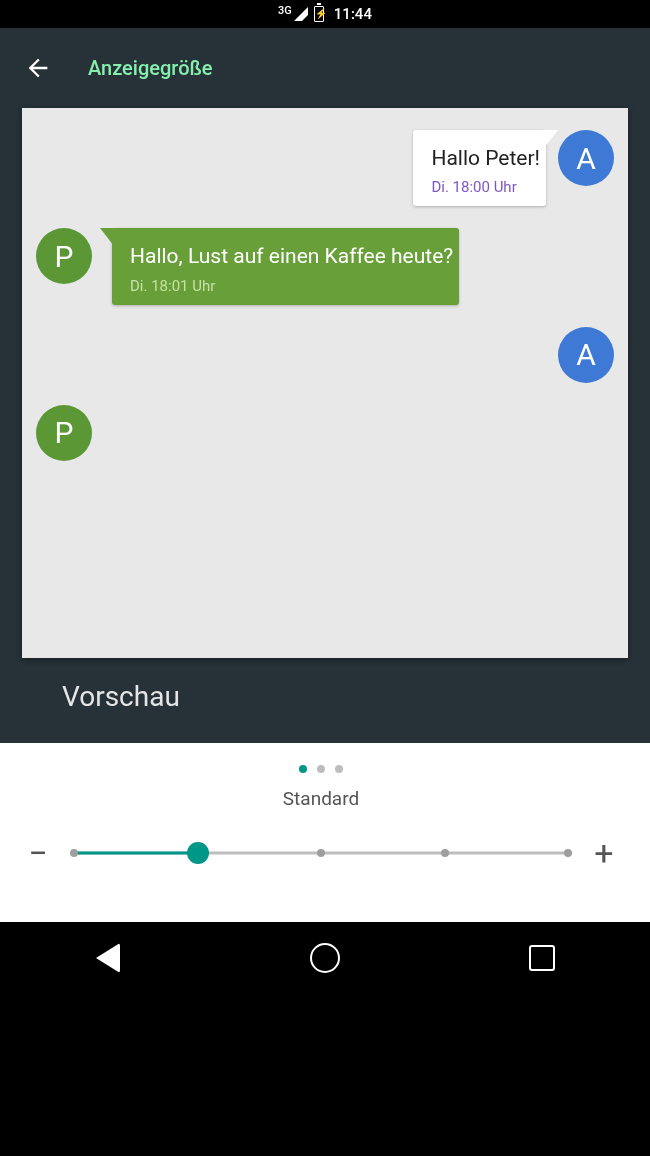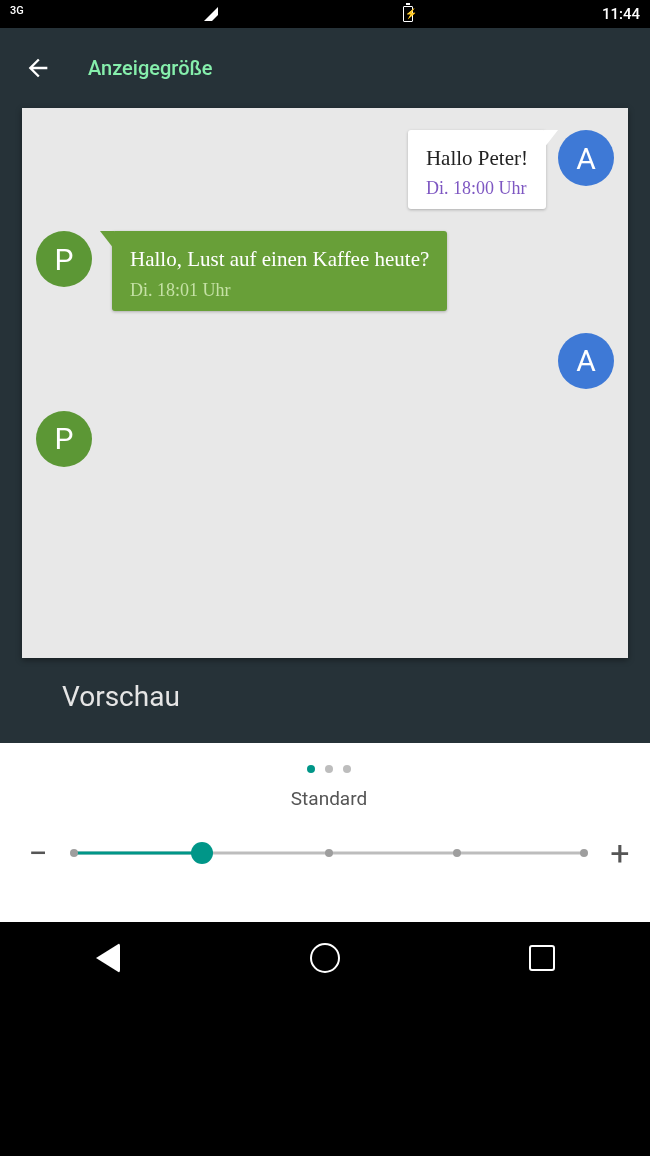--- a/index.html
+++ b/index.html
@@ -4,21 +4,21 @@
 <style>
   * { box-sizing: border-box; margin: 0; padding: 0; }
   html, body { width: 650px; height: 1156px; font-family: Roboto, "Helvetica Neue", Arial, sans-serif; background: #000; overflow: hidden; }
 
   
   .status-bar {
     height: 28px;
     background: #000;
     color: #fff;
     display: flex;
-    justify-content: space-between;
+    justify-content: center;
     align-items: center;
     padding: 0 10px;
     font-size: 15px;
     gap: 6px;
   }
   .status-bar .threeG { font-size: 11px; font-weight: 500; position: relative; top: -4px; margin-right: -4px;}
   .status-bar .signal {
     width: 0; height: 0;
     border-style: solid;
     border-width: 0 0 14px 14px;
@@ -76,31 +76,30 @@
 
   .avatar {
     width: 56px; height: 56px; border-radius: 50%;
     display: flex; align-items: center; justify-content: center;
     color: #fff; font-size: 30px; font-weight: 400; flex-shrink:0;
   }
   .avatar.blue  { background: #3e79d6; }
   .avatar.green { background: #5c9735; }
 
   .bubble {
-    padding: 14px 18px 10px 18px;
+    padding: 14px 6px 10px 18px;
     border-radius: 3px;
     box-shadow: 0 1px 3px rgba(0,0,0,0.25);
     max-width: 430px;
     position: relative;
-    font-family: Liberation Serif, serif;
   }
   .bubble.white { background: #fff; color: #222; margin-right: 12px; }
   .bubble.green { background: #689f38; color: #fff; margin-left: 20px; }
   .bubble .msg  { font-size: 21px; line-height: 1.35; }
-  .bubble .ts   { font-size: 18px; margin-top: 6px; }
+  .bubble .ts   { font-size: 15px; margin-top: 6px; }
   .bubble.white .ts { color: #7e57c2; }
   .bubble.green .ts { color: #c5e1a5; }
 
   
   .bubble.white::after{
     content:""; position:absolute; top:0; right:-12px;
     border-style:solid; border-width:0 0 18px 14px;
     border-color:transparent transparent transparent #fff;
   }
   .bubble.green::before{
@@ -112,21 +111,21 @@
   .preview-label {
     color: #e5e5e5;
     font-size: 28px;
     font-weight: 400;
     padding: 22px 40px 26px 40px;
   }
 
   
   .controls {
     background: #fff;
-    padding: 22px 16px 26px 24px;
+    padding: 22px 32px 26px 24px;
   }
   .dots { display:flex; justify-content:center; gap:10px; margin-bottom:14px;}
   .dot { width:8px; height:8px; border-radius:50%; background:#bdbdbd; }
   .dot.active { background:#009688; }
   .size-label { text-align:center; font-size:19px; color:#555; margin-bottom:26px; }
 
   .slider-row { display:flex; align-items:center; gap:22px; margin-bottom:26px; }
   .pm-btn { font-size:34px; color:#555; width:28px; text-align:center; cursor:pointer; user-select:none; line-height:1; }
   .slider {
     flex:1; position:relative; height:24px;

